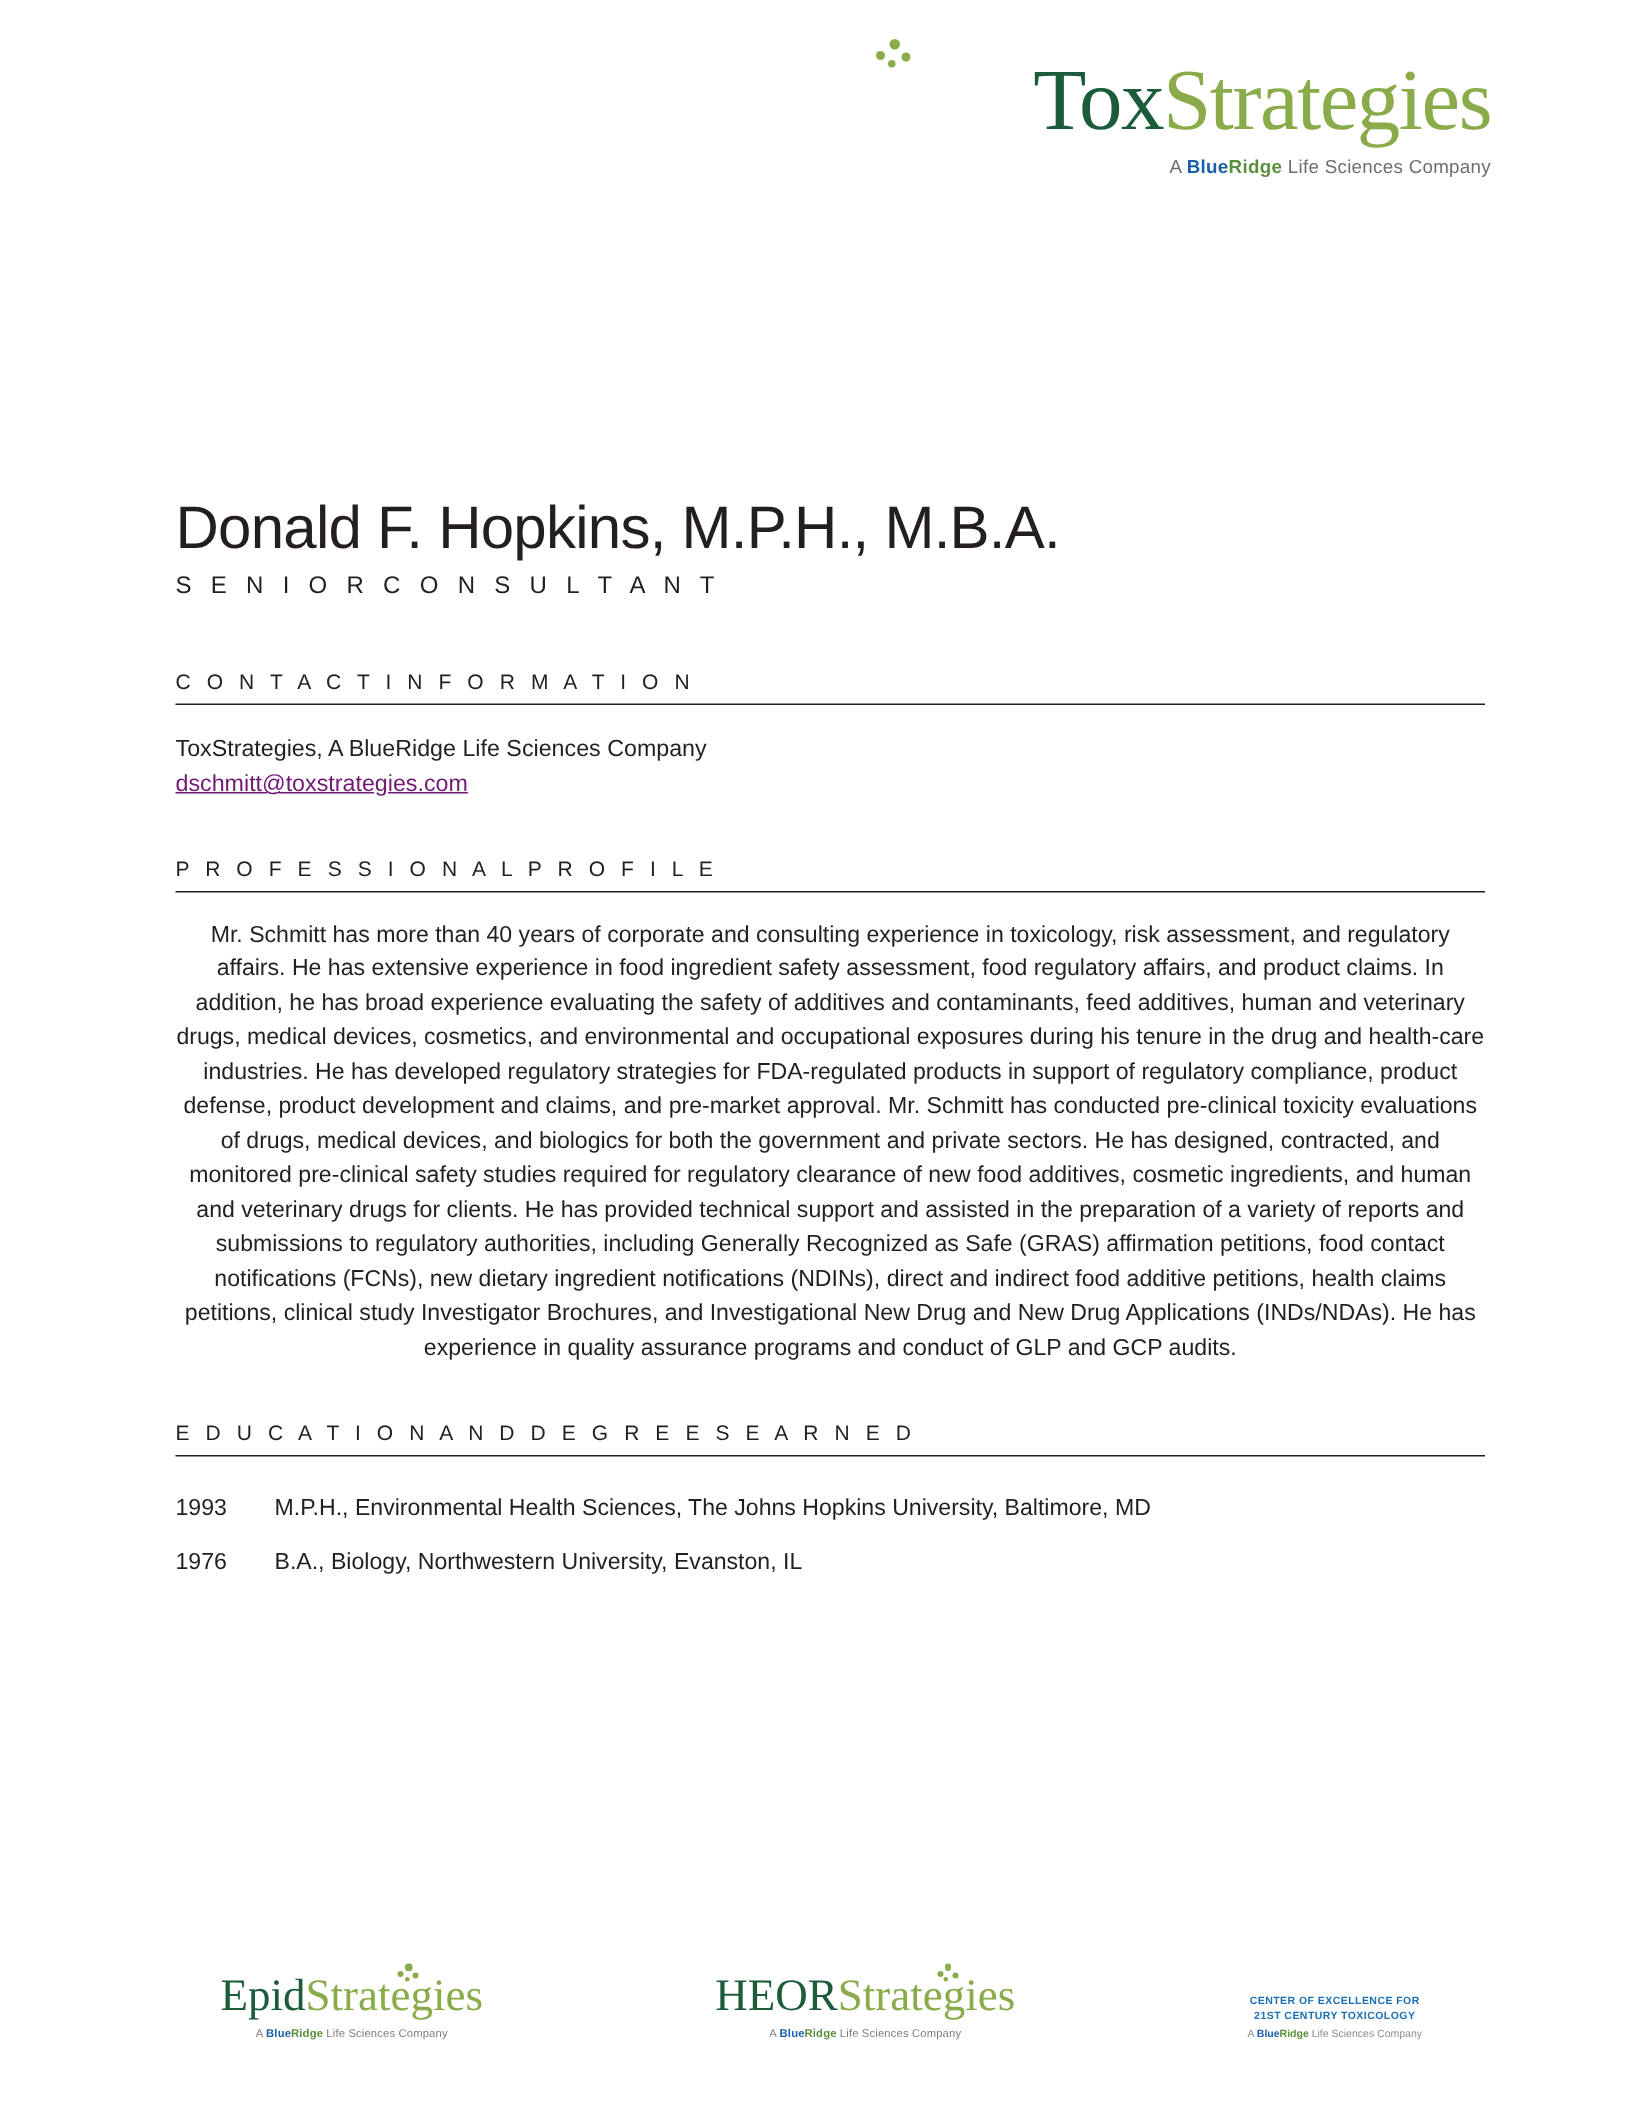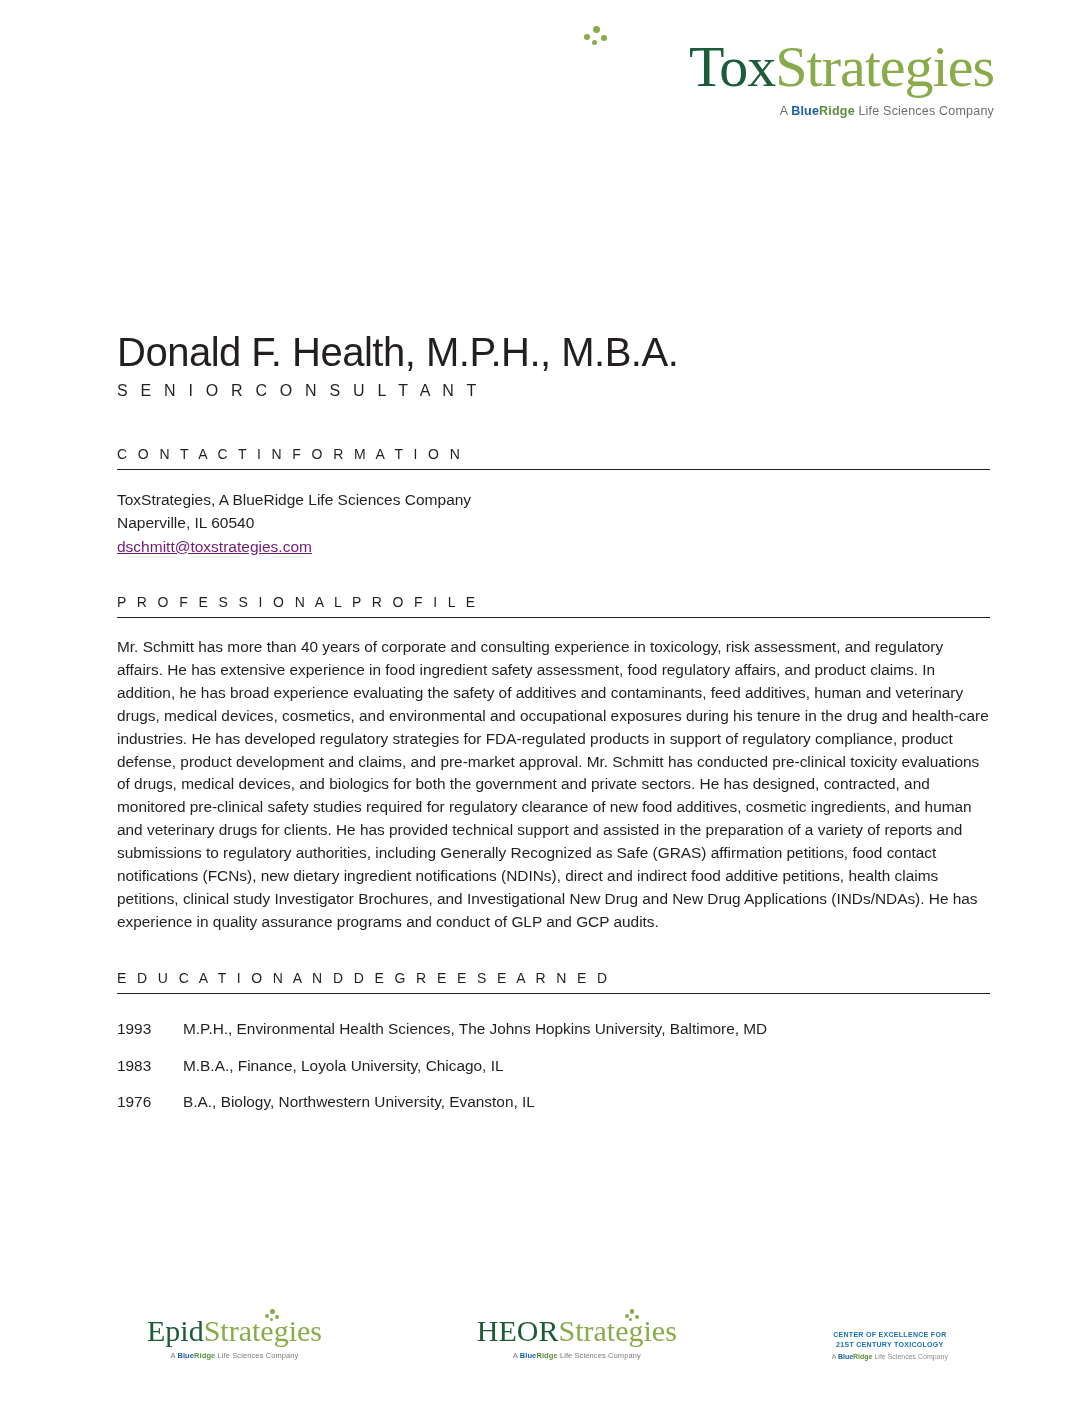--- a/index.html
+++ b/index.html
@@ -114,21 +114,21 @@
     line-height: 1.5;
     color: #231f20;
   }
   .email-link {
     color: #701a75;
     text-decoration: underline;
   }
   .profile-text {
     font-size: 15.4px;
     line-height: 1.49;
-    text-align: left;
+    text-align: center;
     color: #231f20;
   }
   .edu-table {
     width: 100%;
     border-collapse: collapse;
   }
   .edu-table td {
     font-size: 15.4px;
     line-height: 1.4;
     padding: 6px 0 9px 0;
@@ -210,50 +210,45 @@
         </span>
       <span class="logo-tox">Tox</span><span class="logo-strategies">Strategies</span>
     </div>
     <div class="logo-tag">
       <span>A </span><b>Blue</b><span class="br2">Ridge</span><span> Life Sciences Company</span>
     </div>
   </div>
 
   <div class="content">
 
-    <h1 class="name">Donald F. Health, M.P.H., M.B.A.</h1>
+    <h1 class="name">Donald F. Hopkins, M.P.H., M.B.A.</h1>
     <div class="title-role">S E N I O R   C O N S U L T A N T</div>
 
     <div class="section">
       <div class="section-head">C O N T A C T   I N F O R M A T I O N</div>
       <div class="contact-lines">
         <div>ToxStrategies, A BlueRidge Life Sciences Company</div>
-        <div>Naperville, IL 60540</div>
         <div><a class="email-link" href="#">dschmitt@toxstrategies.com</a></div>
       </div>
     </div>
 
     <div class="section">
       <div class="section-head">P R O F E S S I O N A L   P R O F I L E</div>
       <p class="profile-text">Mr. Schmitt has more than 40 years of corporate and consulting experience in toxicology, risk assessment, and regulatory affairs. He has extensive experience in food ingredient safety assessment, food regulatory affairs, and product claims. In addition, he has broad experience evaluating the safety of additives and contaminants, feed additives, human and veterinary drugs, medical devices, cosmetics, and environmental and occupational exposures during his tenure in the drug and health-care industries. He has developed regulatory strategies for FDA-regulated products in support of regulatory compliance, product defense, product development and claims, and pre-market approval. Mr. Schmitt has conducted pre-clinical toxicity evaluations of drugs, medical devices, and biologics for both the government and private sectors. He has designed, contracted, and monitored pre-clinical safety studies required for regulatory clearance of new food additives, cosmetic ingredients, and human and veterinary drugs for clients. He has provided technical support and assisted in the preparation of a variety of reports and submissions to regulatory authorities, including Generally Recognized as Safe (GRAS) affirmation petitions, food contact notifications (FCNs), new dietary ingredient notifications (NDINs), direct and indirect food additive petitions, health claims petitions, clinical study Investigator Brochures, and Investigational New Drug and New Drug Applications (INDs/NDAs). He has experience in quality assurance programs and conduct of GLP and GCP audits.</p>
     </div>
 
     <div class="section">
       <div class="section-head">E D U C A T I O N   A N D   D E G R E E S   E A R N E D</div>
       <table class="edu-table">
         <tbody>
           <tr>
             <td class="edu-year">1993</td>
             <td>M.P.H., Environmental Health Sciences, The Johns Hopkins University, Baltimore, MD</td>
           </tr>
           <tr>
-            <td class="edu-year">1983</td>
-            <td>M.B.A., Finance, Loyola University, Chicago, IL</td>
-          </tr>
-          <tr>
             <td class="edu-year">1976</td>
             <td>B.A., Biology, Northwestern University, Evanston, IL</td>
           </tr>
         </tbody>
       </table>
     </div>
 
   </div>
 
   <div class="footer">

